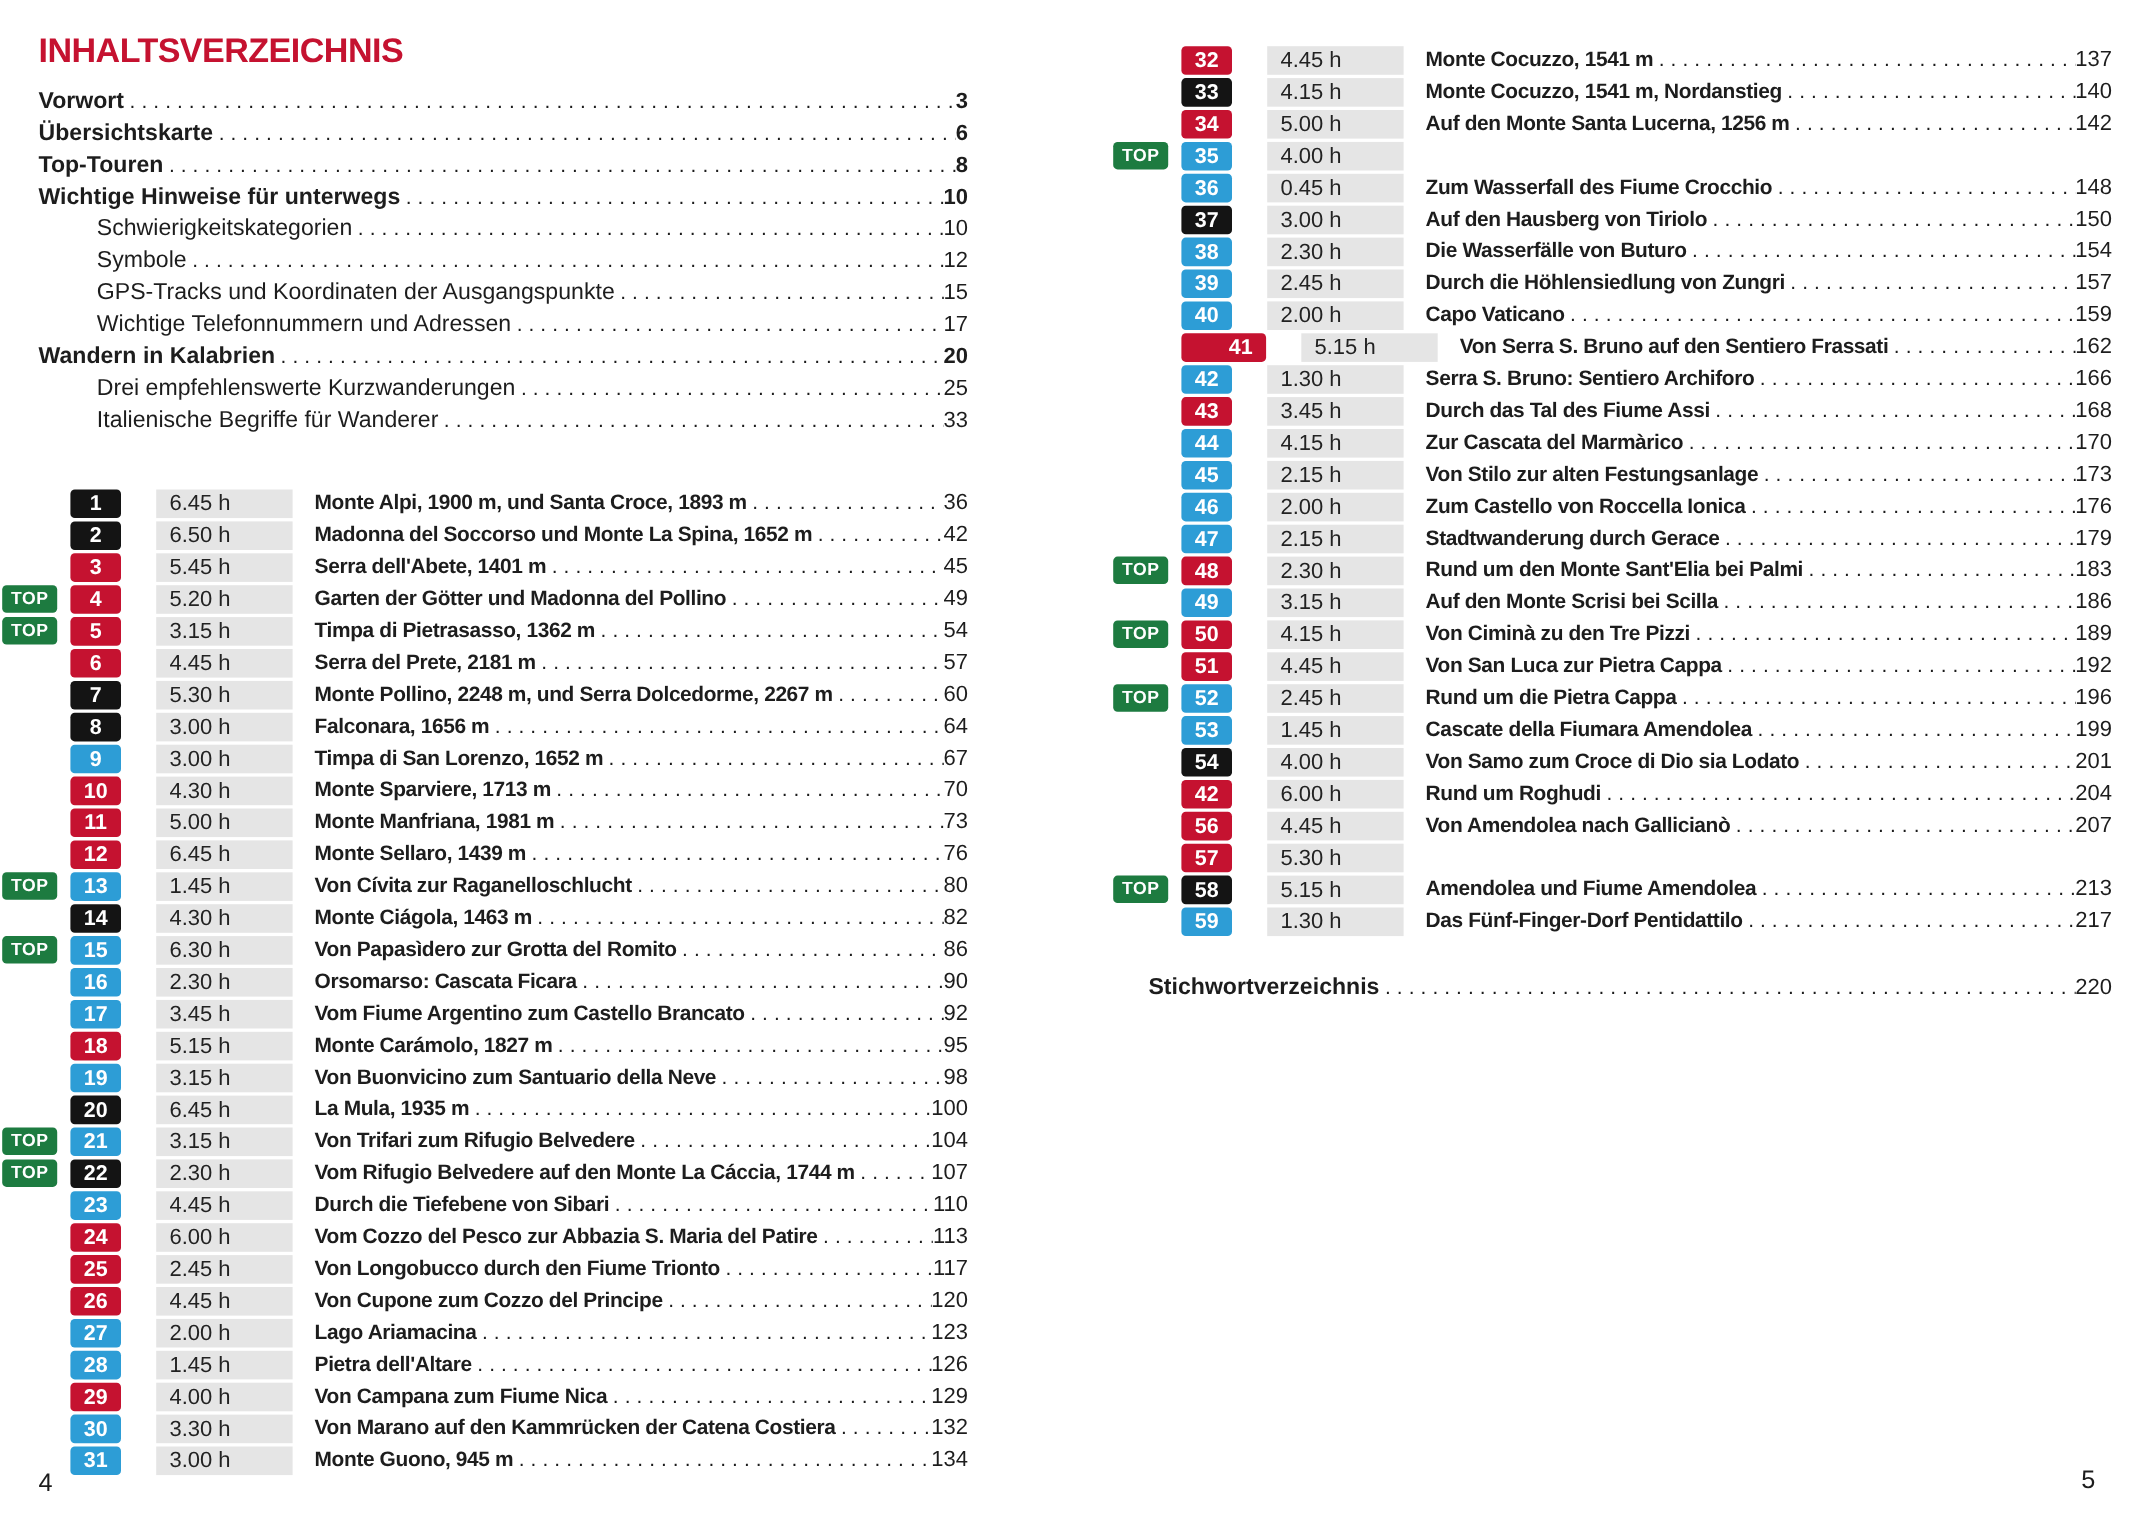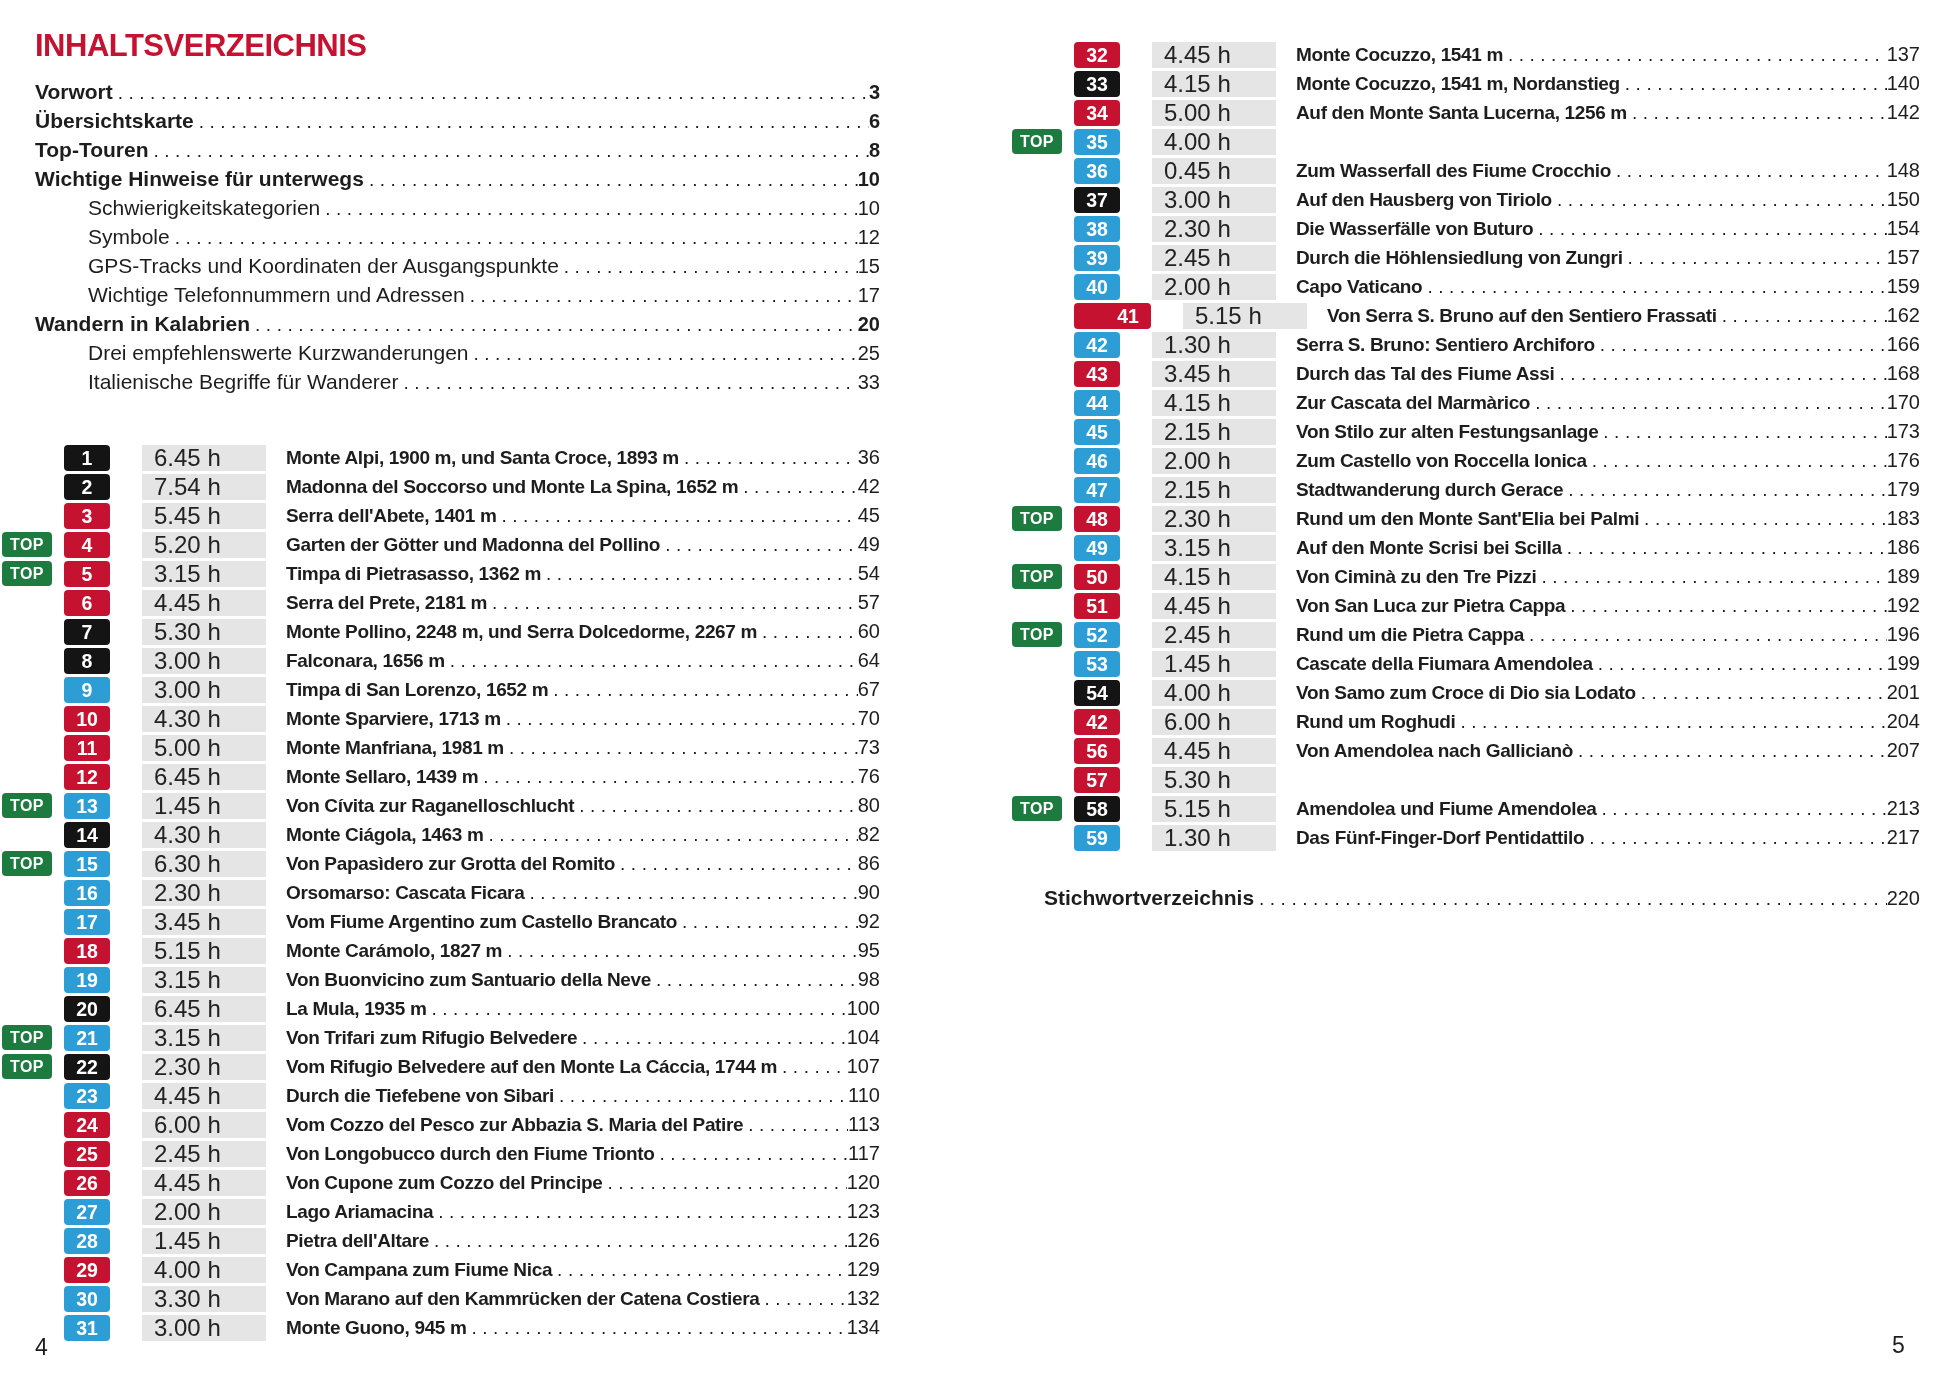--- a/index.html
+++ b/index.html
@@ -39,21 +39,21 @@
     margin-left:2px; width:50px; height:25px; line-height:25px; border-radius:4px;
     background:var(--top_green,#1d7b40); color:#fff; font-size:16px; font-weight:bold;
     text-align:center; letter-spacing:0.5px;
   }
   .badge {
     flex:0 0 46px; height:26px; line-height:26px; border-radius:4px; margin-right:32px;
     color:#fff; font-size:19.5px; font-weight:bold; text-align:center; background:#555;
   }
   .time {
     flex:0 0 112px; height:26px; line-height:26px; padding-left:12px; margin-right:20px;
-    background:var(--time_bg,#e5e5e5); font-size:24px; color:#222; white-space:nowrap;
+    background:var(--time_bg,#e5e5e5); font-size:20px; color:#222; white-space:nowrap;
   }
   .entry { flex:1 1 auto; min-width:0; display:flex; align-items:baseline; }
   .etitle { white-space:nowrap; flex:0 0 auto; font-size:19px; font-weight:bold; letter-spacing:-0.35px; }
 
   
   #index-row { margin:34px 0 0 34px; display:flex; align-items:baseline;
                font-size:21px; font-weight:bold; width:876px;justify-content:flex-end; }
   .footer-num { position:absolute; font-size:23px; color:#1d1d1d; }
   #footer-left  { left:35px;  top:1334px; }
   #footer-right { left:1892px; top:1332px; }
@@ -133,21 +133,21 @@
       <span class="etitle">Monte Alpi, 1900 m, und Santa Croce, 1893 m</span>
       <span class="dots"></span>
       <span class="pnum">36</span>
     </span>
   </div>
         <div class="tour-row">
     <span class="top-slot">
             <span class="top-badge" style="visibility: hidden;"></span>
           </span>
     <span class="badge" style="background: rgb(20, 20, 20);">2</span>
-    <span class="time">7.54 h</span>
+    <span class="time">6.50 h</span>
     <span class="entry">
       <span class="etitle">Madonna del Soccorso und Monte La Spina, 1652 m</span>
       <span class="dots"></span>
       <span class="pnum">42</span>
     </span>
   </div>
         <div class="tour-row">
     <span class="top-slot">
             <span class="top-badge" style="visibility: hidden;"></span>
           </span>

